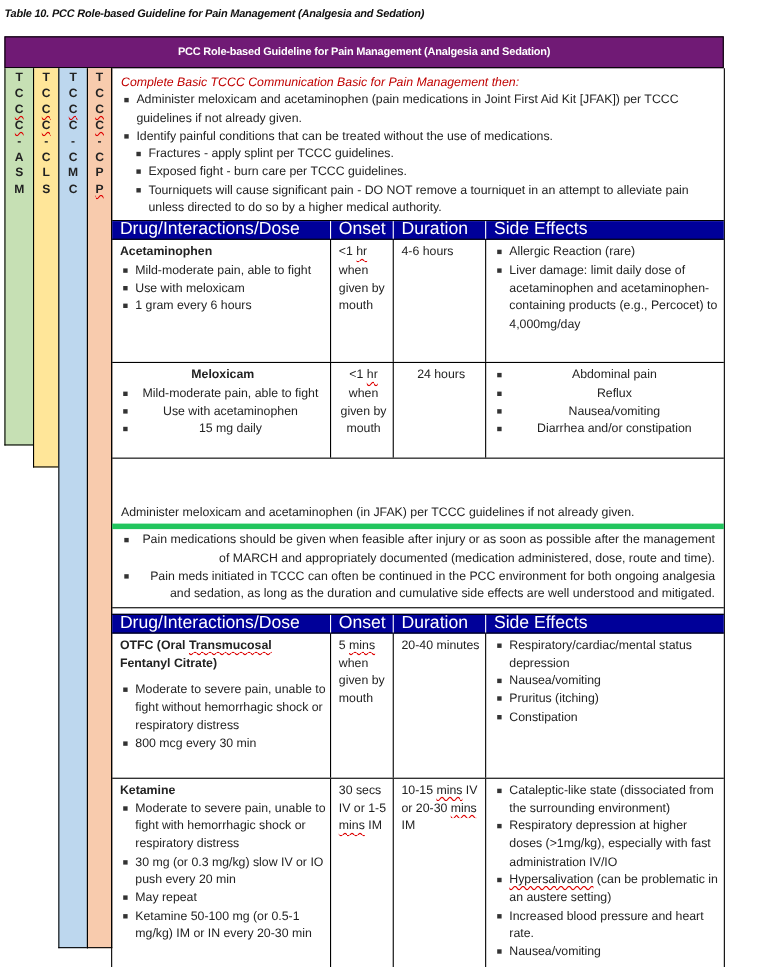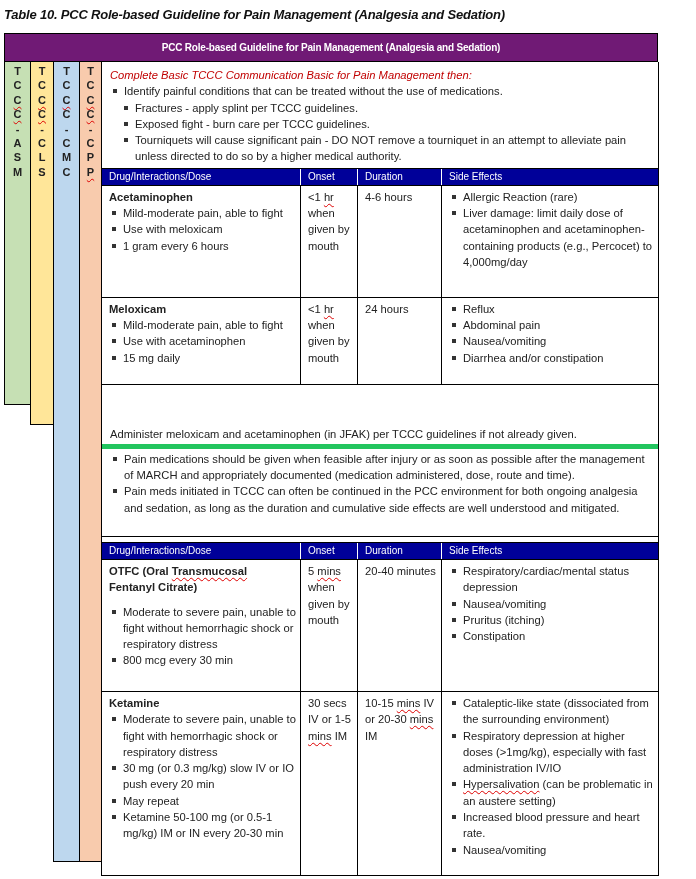--- a/index.html
+++ b/index.html
@@ -1,29 +1,29 @@
 <!DOCTYPE html>
 <html><head>
 <meta charset="utf-8">
 <style>
   html,body{margin:0;padding:0;background:#fff;}
   body{width:696px;height:879px;position:relative;overflow:hidden;font-family:"Liberation Sans",sans-serif;color:#222;font-size:11.2px;}
-  .caption{position:absolute;left:4px;top:7px;font-style:italic;font-weight:bold;font-size:13px;letter-spacing:-0.2px;color:#111;}
+  .caption{position:absolute;left:4px;top:7px;font-style:italic;font-weight:bold;font-size:10px;letter-spacing:-0.2px;color:#111;}
   .banner{position:absolute;left:4px;top:33px;width:654px;height:29px;background:#701a75;border:1px solid #000;color:#fff;font-weight:bold;font-size:10px;display:flex;align-items:center;justify-content:center;box-sizing:border-box;letter-spacing:-0.2px;}
   .role{position:absolute;top:62px;border:1px solid #000;border-top:none;box-sizing:border-box;font-weight:bold;font-size:11px;text-align:center;line-height:14.4px;padding-top:2px;}
   .role span{display:block;}
   .main{position:absolute;left:101px;top:62px;width:558px;border-left:1px solid #000;border-right:1px solid #000;box-sizing:border-box;}
   .block{border-bottom:1px solid #000;padding:4px 8px 3px 8px;line-height:16.3px;}
   .red{color:#c00000;font-style:italic;}
   ul{margin:0;padding:0;list-style:none;}
   li{position:relative;padding-left:14px;}
   li:before{content:"";position:absolute;left:3px;top:6px;width:4px;height:4px;background:#333;}
   li.sub{margin-left:11px;}
   .thead{display:grid;grid-template-columns:199px 57px 84px 1fr;background:#000099;color:#fff;border-bottom:1px solid #000;height:16px;line-height:16px;}
-  .thead div{padding-left:7px;border-right:1px solid #fff;font-size:10px;}
+  .thead div{padding-left:7px;border-right:1px solid #fff;font-size:16px;}
   .thead div:last-child{border-right:none;}
   .trow{display:grid;grid-template-columns:199px 57px 84px 1fr;border-bottom:1px solid #000;line-height:16.3px;}
   .trow > div{border-right:1px solid #000;padding:3px 4px 2px 7px;box-sizing:border-box;}
   .trow > div:last-child{border-right:none;}
   .drug{font-weight:bold;}
   .squig{text-decoration:underline wavy #d00;text-decoration-thickness:1px;text-underline-offset:2px;}
   .note{border-bottom:5px solid #22c55e;padding:2px 8px;line-height:16px;margin-top:39px;}
 </style>
 </head>
 <body>
@@ -69,20 +69,21 @@
     <span>-</span>
     <span>C</span>
     <span>P</span>
     <span class="squig">P</span>
 </div>
 
 <div class="main">
   <div class="block" style="padding-top:5px;">
     <div class="red">Complete Basic TCCC Communication Basic for Pain Management then:</div>
     <ul>
+      <li>Administer meloxicam and acetaminophen (pain medications in Joint First Aid Kit [JFAK]) per TCCC guidelines if not already given.</li>
       <li>Identify painful conditions that can be treated without the use of medications.</li>
       <li class="sub">Fractures - apply splint per TCCC guidelines.</li>
       <li class="sub">Exposed fight - burn care per TCCC guidelines.</li>
       <li class="sub">Tourniquets will cause significant pain - DO NOT remove a tourniquet in an attempt to alleviate pain unless directed to do so by a higher medical authority.</li>
     </ul>
   </div>
 
   <div class="thead">
     <div>Drug/Interactions/Dose</div>
     <div>Onset</div>
@@ -102,44 +103,44 @@
     <div><span>&lt;1 </span><span class="squig">hr</span> <span>when given by mouth</span></div>
     <div>4-6 hours</div>
     <div>
       <ul>
         <li>Allergic Reaction (rare)</li>
         <li>Liver damage: limit daily dose of acetaminophen and acetaminophen-containing products (e.g., Percocet) to 4,000mg/day</li>
       </ul>
     </div>
   </div>
 
-  <div class="trow" style="height:86px;">
+  <div class="trow" style="height:86px;text-align:center;">
     <div>
       <div class="drug">Meloxicam</div>
       <ul>
         <li>Mild-moderate pain, able to fight</li>
         <li>Use with acetaminophen</li>
         <li>15 mg daily</li>
       </ul>
     </div>
     <div><span>&lt;1 </span><span class="squig">hr</span> <span>when given by mouth</span></div>
     <div>24 hours</div>
     <div>
       <ul>
+        <li>Abdominal pain</li>
         <li>Reflux</li>
-        <li>Abdominal pain</li>
         <li>Nausea/vomiting</li>
         <li>Diarrhea and/or constipation</li>
       </ul>
     </div>
   </div>
 
   <div class="note">Administer meloxicam and acetaminophen (in JFAK) per TCCC guidelines if not already given.</div>
 
-  <div class="block" style="padding-top:2px;padding-bottom:20px;">
+  <div class="block" style="padding-top:2px;padding-bottom:3px;text-align:right;">
     <ul>
       <li>Pain medications should be given when feasible after injury or as soon as possible after the management of MARCH and appropriately documented (medication administered, dose, route and time).</li>
       <li>Pain meds initiated in TCCC can often be continued in the PCC environment for both ongoing analgesia and sedation, as long as the duration and cumulative side effects are well understood and mitigated.</li>
     </ul>
   </div>
 
   <div class="thead" style="margin-top:5px;border-top:1px solid #000;">
     <div>Drug/Interactions/Dose</div>
     <div>Onset</div>
     <div>Duration</div>

